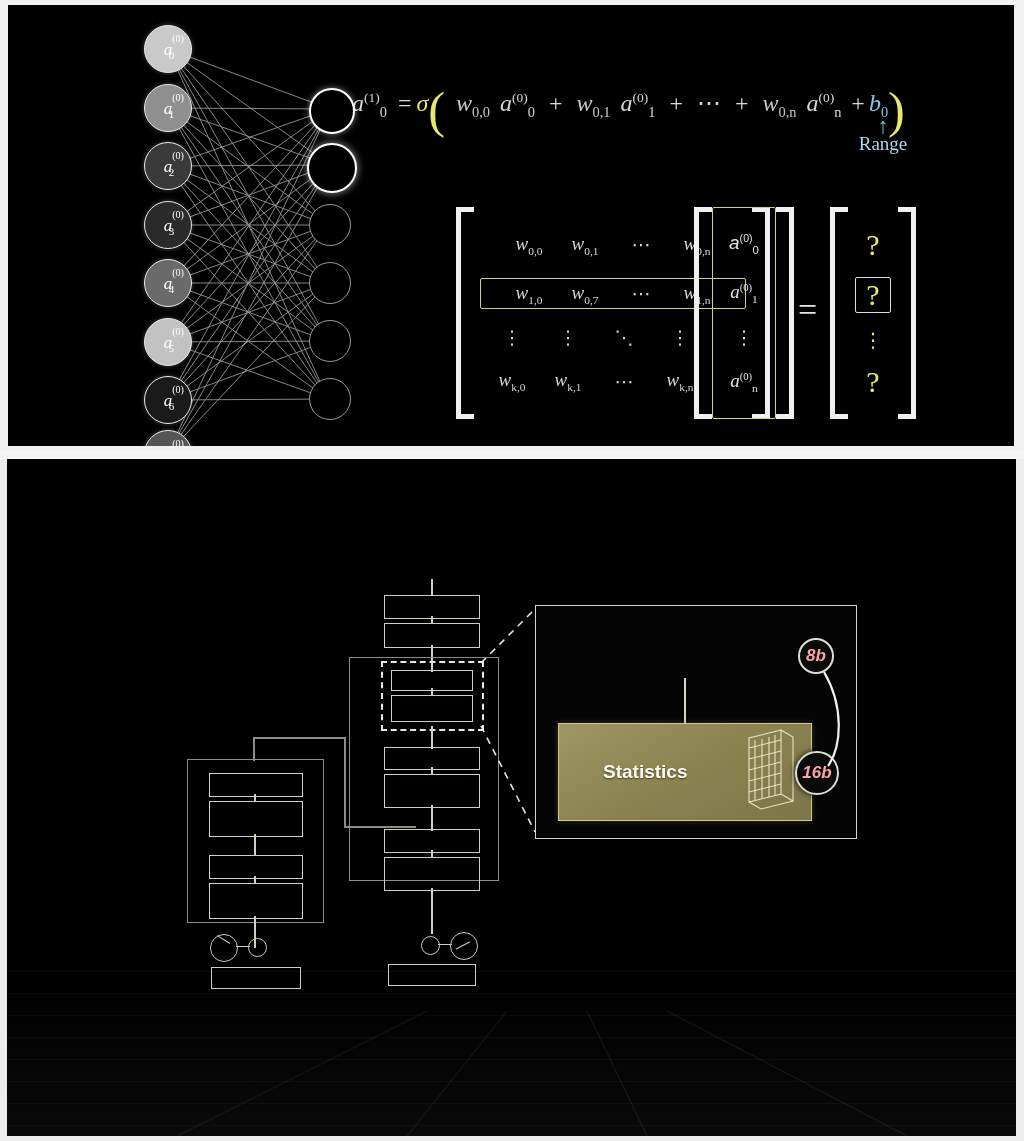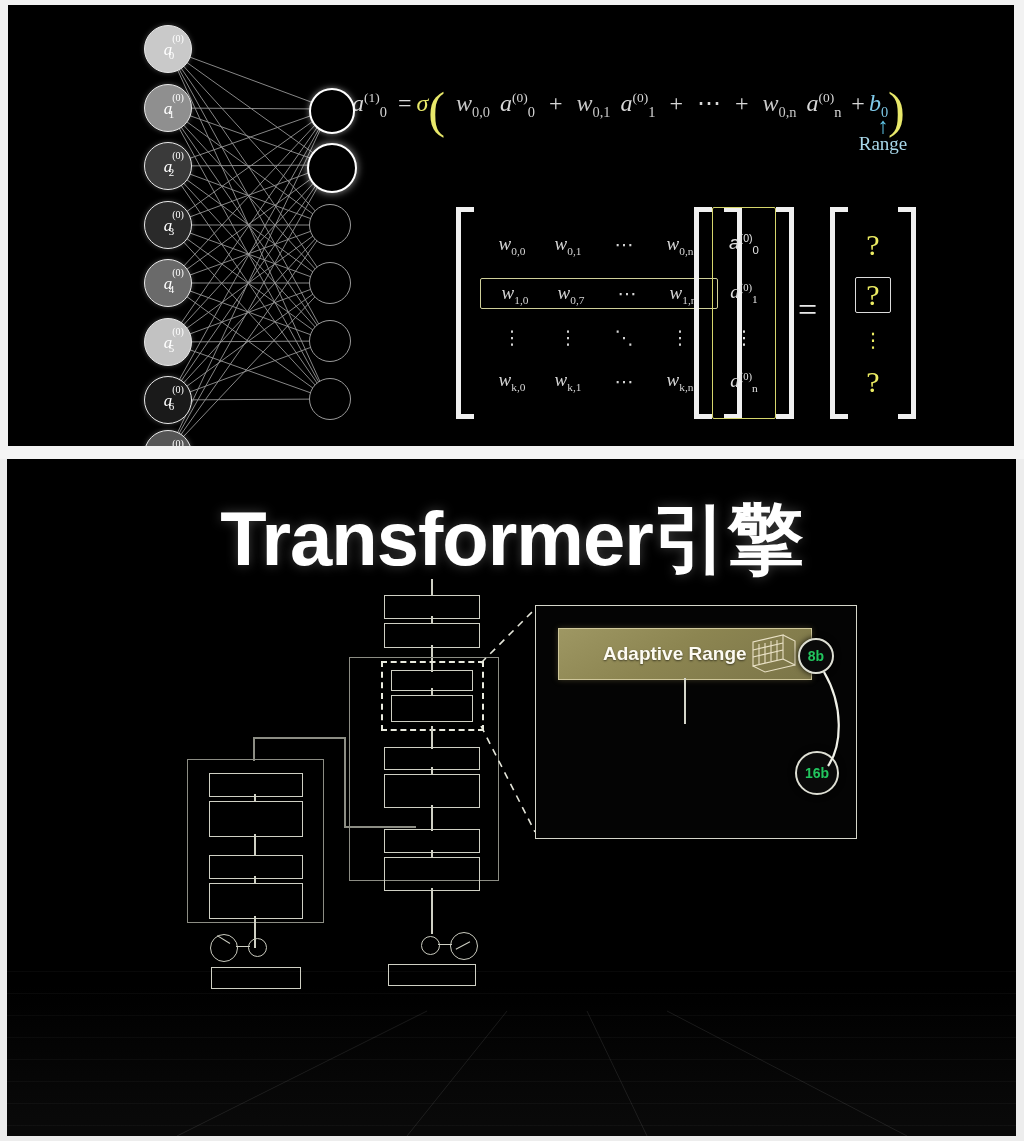--- a/index.html
+++ b/index.html
@@ -126,23 +126,24 @@
   .goldbar .cap{
     color:#fdfbf2;font-size:19px;font-weight:bold;
     font-family:"Liberation Sans",sans-serif;
     text-shadow:0 1px 2px rgba(0,0,0,.55);
     margin-left:44px;
   }
   .badge{
     position:absolute;border-radius:50%;
     background:#0a0a0a;border:2px solid #dedfd4;
     display:flex;align-items:center;justify-content:center;
-    color:#22c55e;font-size:14px;font-weight:bold;
+    color:#fca5a5;font-size:17px;font-weight:bold;
     font-family:"Liberation Sans",sans-serif;
     box-shadow:0 0 6px rgba(0,0,0,.9);
+    font-style:italic;
   }
   .grid3d{position:absolute;}
 </style>
 </head>
 <body>
 
 <div class="stack">
 
   <div class="panel-top">
     <div class="panel-top-inner">
@@ -249,27 +250,27 @@
       <div class="bias-wrap" style="left:845px;top:114px;width:60px;">
         <div class="bias-arrow">↑</div>
         <div class="bias-txt">Range</div>
       </div>
 
       <div class="mat" style="left:448px;top:202px;height:212px;">
         <div class="brk l">
             <i></i>
           </div>
         <div class="mbody">
-          <div class="mrow" style="padding:3px 4px;">
+          <div class="mrow" style="padding:3px 4px;justify-content:center;">
             <span class="mcell"><span class="v">w<span class="sub">0,0</span></span></span>
             <span class="mcell"><span class="v">w<span class="sub">0,1</span></span></span>
             <span class="mcell">⋯</span>
             <span class="mcell"><span class="v">w<span class="sub">0,n</span></span></span>
           </div>
-          <div class="mrow hlrow" style="padding:3px 6px;">
+          <div class="mrow hlrow" style="padding:3px 20px;">
             <span class="mcell"><span class="v">w<span class="sub">1,0</span></span></span>
             <span class="mcell"><span class="v">w<span class="sub">0,7</span></span></span>
             <span class="mcell">⋯</span>
             <span class="mcell"><span class="v">w<span class="sub">1,n</span></span></span>
           </div>
           <div class="mrow" style="padding:3px 4px;">
             <span class="mcell vdots">⋮</span>
             <span class="mcell vdots">⋮</span>
             <span class="mcell vdots">⋱</span>
             <span class="mcell vdots">⋮</span>
@@ -329,21 +330,20 @@
       <svg width="1009" height="165">
         <g stroke="#ffffff" stroke-opacity="0.10" stroke-width="1">
           <line x1="170" y1="165" x2="420" y2="40"></line>
           <line x1="400" y1="165" x2="500" y2="40"></line>
           <line x1="640" y1="165" x2="580" y2="40"></line>
           <line x1="900" y1="165" x2="660" y2="40"></line>
         </g>
       </svg>
     </div>
 
-    <div class="title">Transformer引擎</div>
 
     <div class="diagram">
 
       <div class="chipbox dim" style="left:180px;top:180px;width:135px;height:162px;"></div>
       <div class="wire dim" style="left:246px;top:158px;width:1.6px;height:24px;"></div>
       <div class="wire dim" style="left:246px;top:158px;width:92px;height:1.6px;"></div>
       <div class="wire dim" style="left:337px;top:158px;width:1.6px;height:90px;"></div>
       <div class="wire dim" style="left:337px;top:247px;width:72px;height:1.6px;"></div>
 
       <div class="chipbox" style="left:202px;top:194px;width:92px;height:22px;"></div>
@@ -392,42 +392,45 @@
 
       <svg width="1009" height="540" style="position:absolute;left:0;top:0;pointer-events:none;">
         <g stroke="#e5e6da" stroke-width="1.6" fill="none" stroke-dasharray="7 6">
           <line x1="474" y1="84" x2="528" y2="30"></line>
           <line x1="474" y1="147" x2="528" y2="253"></line>
         </g>
       </svg>
 
       <div class="callout" style="left:528px;top:26px;width:320px;height:232px;">
 
-        <div class="goldbar" style="left:22px;top:22px;width:252px;height:50px;">
-          <span class="cap">Adaptive Range</span>
-          <svg class="grid3d" width="62" height="46" style="right:6px;top:3px;">
+
+        <div class="badge" style="left:262px;top:32px;width:32px;height:32px;">8b</div>
+
+        <div class="wire" style="left:148px;top:72px;width:1.6px;height:46px;background:#d5d6ca;"></div>
+
+        <div class="goldbar" style="left:22px;top:117px;width:252px;height:96px;">
+          <span class="cap">Statistics</span>
+          <svg class="grid3d" width="68" height="88" style="right:6px;top:2px;">
             <g stroke="#f2ead0" stroke-width="1.1" fill="none" opacity=".92">
-              <path d="M10 34 L10 10 L40 3 L40 27 Z"></path>
-              <path d="M40 3 L52 9 L52 33 L40 27"></path>
-              <path d="M10 34 L22 40 L52 33"></path>
-              <line x1="16" y1="12" x2="16" y2="32"></line>
-                <line x1="22" y1="11" x2="22" y2="31"></line>
-              <line x1="28" y1="9" x2="28" y2="29"></line>
-                <line x1="34" y1="8" x2="34" y2="28"></line>
-              <line x1="10" y1="18" x2="40" y2="11"></line>
-                <line x1="10" y1="25" x2="40" y2="18"></line>
+              <path d="M12 76 L12 12 L44 4 L44 68 Z"></path>
+              <path d="M44 4 L56 11 L56 75 L44 68"></path>
+              <path d="M12 76 L24 83 L56 75"></path>
+              <line x1="18" y1="14" x2="18" y2="74"></line>
+                <line x1="25" y1="13" x2="25" y2="73"></line>
+              <line x1="32" y1="11" x2="32" y2="71"></line>
+                <line x1="38" y1="9" x2="38" y2="69"></line>
+              <line x1="12" y1="22" x2="44" y2="14"></line>
+                <line x1="12" y1="33" x2="44" y2="25"></line>
+              <line x1="12" y1="44" x2="44" y2="36"></line>
+                <line x1="12" y1="55" x2="44" y2="47"></line>
+              <line x1="12" y1="66" x2="44" y2="58"></line>
             </g>
           </svg>
         </div>
 
-        <div class="badge" style="left:262px;top:32px;width:32px;height:32px;">8b</div>
-
-        <div class="wire" style="left:148px;top:72px;width:1.6px;height:46px;background:#d5d6ca;"></div>
-
-
         <div class="badge" style="left:259px;top:145px;width:40px;height:40px;">16b</div>
 
         <svg width="320" height="232" style="position:absolute;left:0;top:0;pointer-events:none;">
           <path d="M288 66 C 308 100, 306 140, 292 160" stroke="#f0f1e8" stroke-width="2.2" fill="none"></path>
         </svg>
 
       </div>
     </div>
   </div>
 

